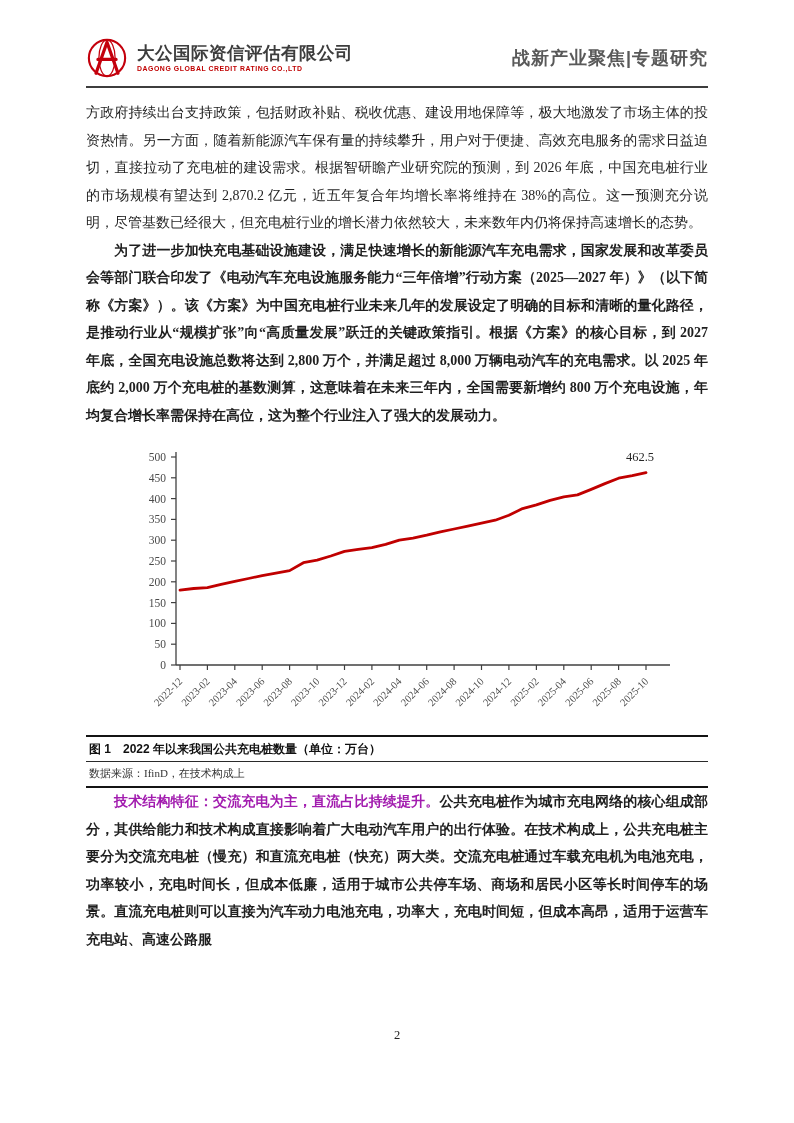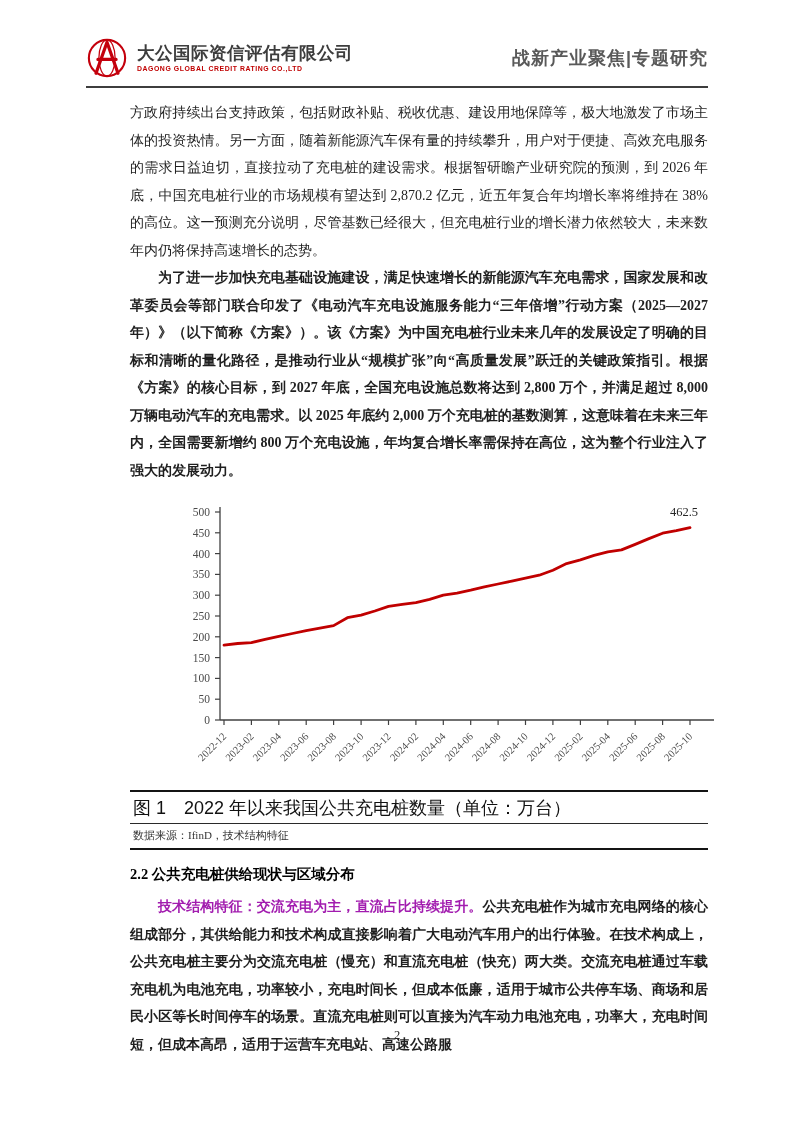--- a/index.html
+++ b/index.html
@@ -10,29 +10,29 @@
   }
   header{display:flex;justify-content:space-between;align-items:center;padding-top:37px;gap:25px;}
   .logo{display:flex;align-items:center;gap:9px;}
   .logo-cn{font-family:"Liberation Sans","DejaVu Sans",sans-serif;font-weight:bold;
     font-size:17.5px;color:#3d3d3d;letter-spacing:.5px;line-height:1.05;}
   .logo-en{font-family:"Liberation Sans","DejaVu Sans",sans-serif;font-weight:bold;
     font-size:6.9px;color:#c00000;letter-spacing:.55px;margin-top:3px;}
   .edition{font-family:"Liberation Sans","DejaVu Sans",sans-serif;font-weight:bold;
     font-size:18px;color:#595959;letter-spacing:1px;}
   .header-rule{border-bottom:2.5px solid #3d3d3d;margin-top:7px;}
-  main{margin-top:11px;margin-left:44px;}
+  main{margin-top:11px;}
   p.body{font-size:14px;line-height:1.965;text-align:justify;margin:0;}
   p.indent{text-indent:2em;font-weight:bold;}
   p.body b{color:#a21caf;}
   .figure{margin-top:12px;}
   .chart-wrap{margin-left:8px;}
   .figcap{border-top:2.5px solid #141414;border-bottom:2.5px solid #141414;margin-top:2px;}
-  .figcap .cap{font-family:"Liberation Sans","DejaVu Sans",sans-serif;font-weight:normal;
-    font-size:18px;color:#111;padding:4px 3px 3px;border-bottom:1px solid #2a2a2a;}
+  .figcap .cap{font-family:"Liberation Sans","DejaVu Sans",sans-serif;font-weight:bold;
+    font-size:12px;color:#111;padding:4px 3px 3px;border-bottom:1px solid #2a2a2a;}
   .figcap .src{font-size:11px;color:#333;padding:4px 3px 5px;}
   h2.section{font-size:14.5px;font-weight:bold;color:#000;margin:15px 0 9px;
     font-family:"Liberation Serif","DejaVu Serif",serif;}
   .pagenum{position:absolute;left:0;right:0;top:1028px;text-align:center;
     font-size:12.5px;color:#222;}
 </style>
 </head>
 <body>
 
 <div class="page">
@@ -117,23 +117,22 @@
             <text x="500.2" y="241" text-anchor="end" font-size="10.5" fill="#4a4a4a" transform="rotate(-45 500.2 241)">2025-06</text>
             <line x1="524.6" y1="224" x2="524.6" y2="229" stroke="#404040" stroke-width="1.2"></line>
             <text x="527.6" y="241" text-anchor="end" font-size="10.5" fill="#4a4a4a" transform="rotate(-45 527.6 241)">2025-08</text>
             <line x1="552.0" y1="224" x2="552.0" y2="229" stroke="#404040" stroke-width="1.2"></line>
             <text x="555" y="241" text-anchor="end" font-size="10.5" fill="#4a4a4a" transform="rotate(-45 555 241)">2025-10</text>
             <polyline points="86.0,149.1 99.7,147.5 113.4,146.6 127.1,143.3 140.8,140.4 154.5,137.5 168.2,134.6 181.9,132.1 195.6,129.6 209.4,121.7 223.1,119.2 236.8,115.0 250.5,110.4 264.2,108.4 277.9,106.7 291.6,103.4 305.3,99.2 319.0,97.1 332.7,94.2 346.4,90.9 360.1,88.0 373.8,85.1 387.5,82.1 401.2,79.2 414.9,74.2 428.6,67.6 442.4,63.8 456.1,59.3 469.8,55.9 483.5,53.9 497.2,48.4 510.9,42.6 524.6,37.2 538.3,34.7 552.0,31.6" fill="none" stroke="#c00000" stroke-width="2.8" stroke-linejoin="round" stroke-linecap="round"></polyline>
             <text x="546.0" y="19.6" text-anchor="middle" font-size="12.5" fill="#262626">462.5</text>
           </svg></div>
       <figcaption class="figcap">
         <div class="cap">图 1　2022 年以来我国公共充电桩数量（单位：万台）</div>
-        <div class="src">数据来源：IfinD，技术结构特征</div>
+        <div class="src">数据来源：IfinD，在技术构成上</div>
       </figcaption>
     </figure>
 
-    <h2 class="section">2.2 公共充电桩供给现状与区域分布</h2>
 
     <p class="body indent"><b>技术结构特征：交流充电为主，直流占比持续提升。</b><span>公共充电桩作为城市充电网络的核心组成部分，其供给能力和技术构成直接影响着广大电动汽车用户的出行体验。在技术构成上，公共充电桩主要分为交流充电桩（慢充）和直流充电桩（快充）两大类。交流充电桩通过车载充电机为电池充电，功率较小，充电时间长，但成本低廉，适用于城市公共停车场、商场和居民小区等长时间停车的场景。直流充电桩则可以直接为汽车动力电池充电，功率大，充电时间短，但成本高昂，适用于运营车充电站、高速公路服</span></p>
   </main>
 
   <div class="pagenum">2</div>
 </div>
 
 </body></html>

